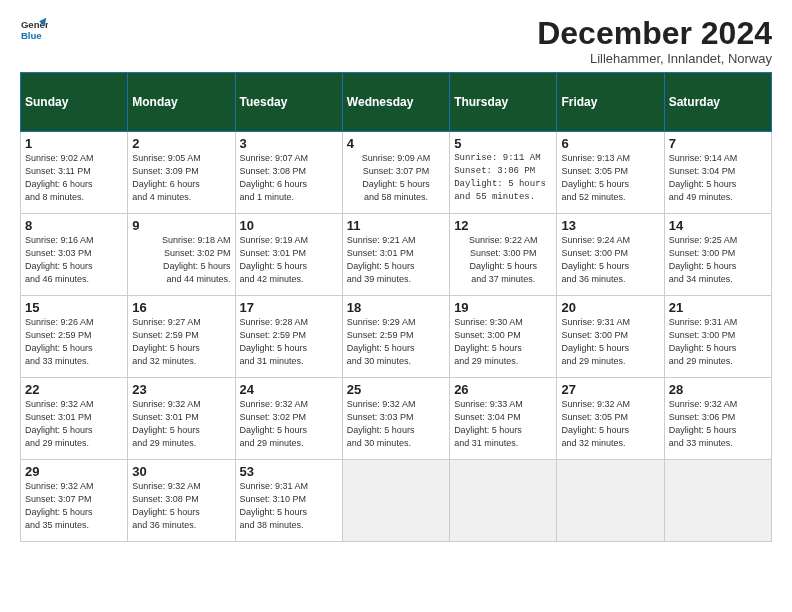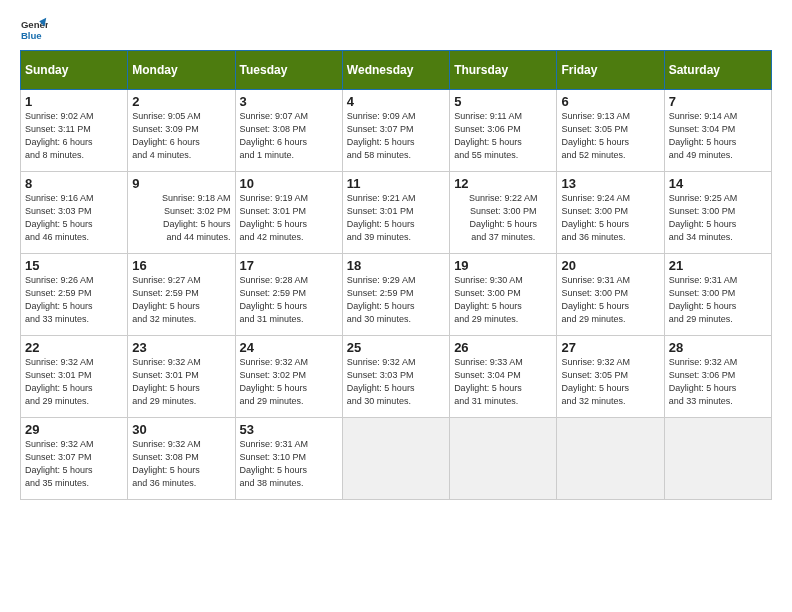--- a/index.html
+++ b/index.html
@@ -43,25 +43,25 @@
     .location {
       font-size: 13px;
       color: #444;
     }
     .calendar {
       width: 100%;
       border-collapse: collapse;
       table-layout: fixed;
     }
     .calendar th {
-      background: #4d7c0f;
+      background: #14532d;
       color: #fff;
       font-size: 12px;
       font-weight: bold;
-      padding: 12px 4px;
+      padding: 22px 4px;
       text-align: left;
       border: 1px solid #1a6faf;
     }
     .calendar td {
       border: 1px solid #ccc;
       vertical-align: top;
       padding: 4px 4px 3px 4px;
       font-size: 9.2px;
       color: #333;
       height: 82px;
@@ -91,20 +91,24 @@
 
 <div class="page">
   <div class="header">
     <div class="logo">
       <svg class="logo-icon" viewBox="0 0 32 32">
         <text x="1" y="14" font-size="11" font-weight="bold" fill="#333" font-family="Arial">General</text>
         <text x="1" y="26" font-size="11" font-weight="bold" fill="#1a6faf" font-family="Arial">Blue</text>
         <polygon points="22,6 30,2 28,12" fill="#1a6faf"></polygon>
       </svg>
     </div>
+    <div class="title-block">
+      <div class="month-title">December 2024</div>
+      <div class="location">Lillehammer, Innlandet, Norway</div>
+    </div>
   </div>
 
   <table class="calendar">
     <thead>
       <tr id="weekday-header">
       <th>Sunday</th>
           <th>Monday</th>
           <th>Tuesday</th>
           <th>Wednesday</th>
           <th>Thursday</th>
@@ -130,28 +134,28 @@
           </td>
           <td>
             <span class="day-num">3</span>
             <div class="day-info" style="white-space: pre-line;">Sunrise: 9:07 AM
 Sunset: 3:08 PM
 Daylight: 6 hours
 and 1 minute.</div>
           </td>
           <td>
             <span class="day-num">4</span>
-            <div class="day-info" style="white-space: pre-line;">Sunrise: 9:09 AM
+            <div class="day-info" style="white-space: pre-line; text-align: center;">Sunrise: 9:09 AM
 Sunset: 3:07 PM
 Daylight: 5 hours
 and 58 minutes.</div>
           </td>
           <td>
             <span class="day-num">5</span>
-            <div class="day-info" style="white-space: pre-line;">Sunrise: 9:11 AM
+            <div class="day-info" style="white-space: pre-line; font-family: Liberation Mono, monospace;">Sunrise: 9:11 AM
 Sunset: 3:06 PM
 Daylight: 5 hours
 and 55 minutes.</div>
           </td>
           <td>
             <span class="day-num">6</span>
             <div class="day-info" style="white-space: pre-line;">Sunrise: 9:13 AM
 Sunset: 3:05 PM
 Daylight: 5 hours
 and 52 minutes.</div>

